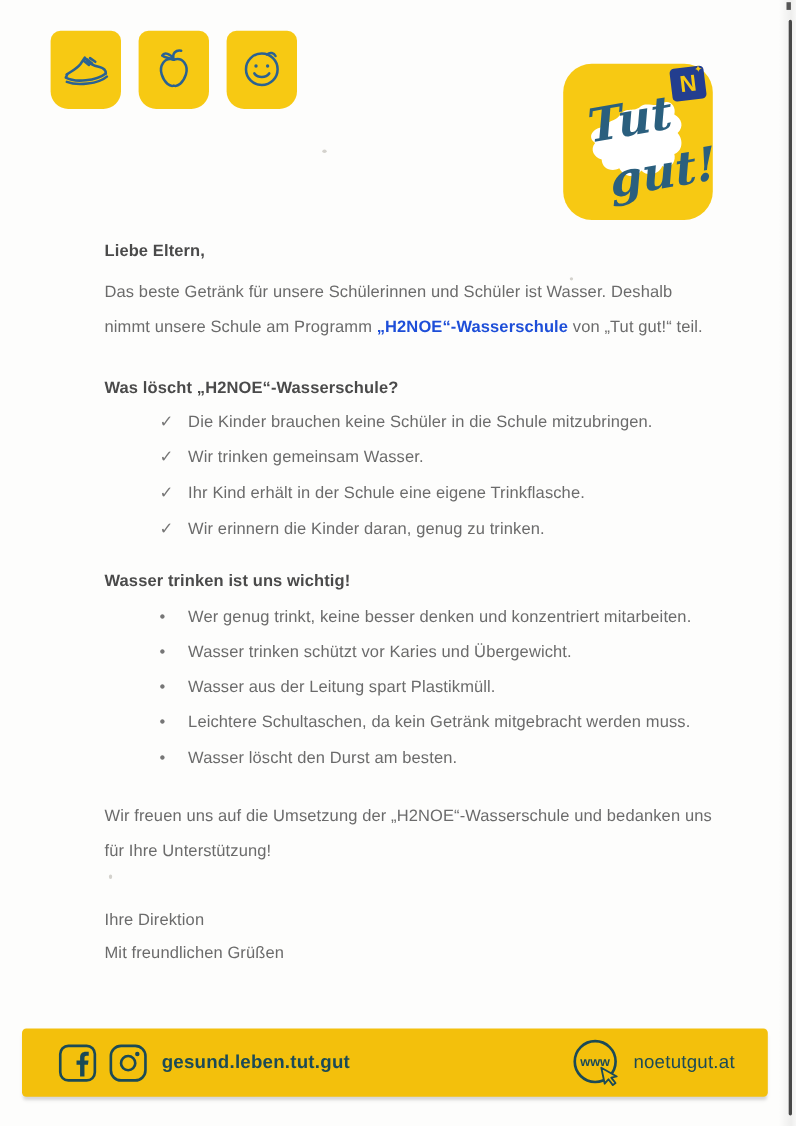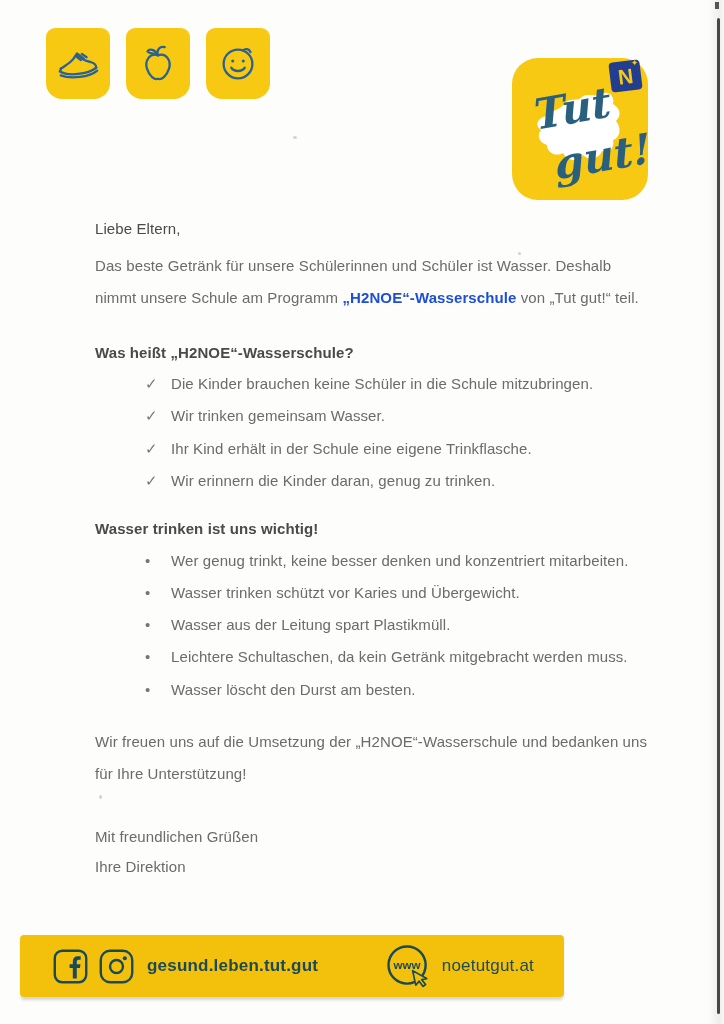--- a/index.html
+++ b/index.html
@@ -48,32 +48,32 @@
   .logo-flag{position:absolute;right:7px;top:3px;width:31px;height:30px;
     background:var(--flag_navy);border-radius:4px;transform:rotate(-7deg);
     display:flex;align-items:center;justify-content:center;}
   .logo-flag .n{color:var(--yellow);font-weight:bold;font-size:21px;line-height:1;
     font-family:"Liberation Sans", sans-serif;}
   .logo-flag .star{position:absolute;right:1px;top:-1px;color:var(--yellow);font-size:9px;line-height:1;}
 
   
   .letter{position:absolute;left:95px;top:220px;width:556px;
     font-size:15px;color:var(--body_gray);letter-spacing:0.1px;}
-  .salutation{font-weight:normal;color:var(--heading_gray);margin:0 0 12px;line-height:1.2;}
+  .salutation{font-weight:bold;color:var(--heading_gray);margin:0 0 12px;line-height:1.2;}
   .para{line-height:2.15;margin:0;}
   .para b{color:#1d4ed8;}
   .section-heading{font-weight:bold;color:var(--heading_gray);margin:28px 0 12px;line-height:1.3;font-size:15px;}
   ul.items{list-style:none;margin:0;padding:0;}
   ul.items li{display:flex;padding-left:50px;margin-bottom:12px;line-height:1.35;}
   ul.items .marker{flex:none;width:26px;color:#767676;}
   .closing{margin:26px 0 0;line-height:2.15;}
   .signoff{margin-top:32px;line-height:2.0;}
 
   
-  .footer-bar{position:absolute;left:20px;top:935px;width:544px;height:62px;
+  .footer-bar{position:absolute;left:20px;top:935px;width:678px;height:62px;
     background:var(--yellow_footer);border-radius:4px;
     display:flex;align-items:center;box-sizing:border-box;padding:0 30px 0 32px;
     box-shadow:0 4px 3px -1px rgba(110,110,110,0.28);}
   .footer-bar .icon-box{flex:none;display:flex;align-items:center;}
   .footer-bar svg{display:block;}
   .social-text{margin-left:12px;font-weight:bold;font-size:17px;color:var(--teal);letter-spacing:0.2px;}
   .footer-right{margin-left:auto;display:flex;align-items:center;}
   .url-text{margin-left:8px;font-weight:normal;font-size:17px;color:var(--teal);letter-spacing:0.2px;}
 </style>
 </head>
@@ -128,21 +128,21 @@
     <span class="n">N</span>
     <span class="star">✦</span>
   </div>
 </div>
 
 <div class="letter">
   <p class="salutation">Liebe Eltern,</p>
 
   <p class="para"><span>Das beste Getränk für unsere Schülerinnen und Schüler ist Wasser. Deshalb nimmt unsere Schule am Programm </span><b>„H2NOE“-Wasserschule</b><span> von „Tut gut!“ teil.</span></p>
 
-  <p class="section-heading">Was heißt „H2NOE“-Wasserschule?</p>
+  <p class="section-heading">Was löscht „H2NOE“-Wasserschule?</p>
   <ul class="items">
     <li>
         <span class="marker">✓</span>
         <span>Die Kinder brauchen keine Schüler in die Schule mitzubringen.</span>
       </li>
     <li>
         <span class="marker">✓</span>
         <span>Wir trinken gemeinsam Wasser.</span>
       </li>
     <li>
@@ -175,22 +175,22 @@
       </li>
     <li>
         <span class="marker">•</span>
         <span>Wasser löscht den Durst am besten.</span>
       </li>
   </ul>
 
   <p class="closing">Wir freuen uns auf die Umsetzung der „H2NOE“-Wasserschule und bedanken uns für Ihre Unterstützung!</p>
 
   <div class="signoff">
+    <div>Ihre Direktion</div>
     <div>Mit freundlichen Grüßen</div>
-    <div>Ihre Direktion</div>
   </div>
 </div>
 
 <div class="footer-bar">
   <span class="icon-box">
     <svg width="37" height="37" viewBox="0 0 40 40">
       <rect x="3" y="3" width="34" height="34" rx="8" fill="none" style="stroke:var(--teal);" stroke-width="2.6"></rect>
       <path style="fill:var(--teal);" d="M22.5 33 L22.5 21.5 L19 21.5 L19 17.5 L22.5 17.5 L22.5 14.6 C22.5 10.8 24.6 8.8 28.2 8.8 L31 8.8 L31 12.8 L29 12.8 C27.4 12.8 26.8 13.6 26.8 14.9 L26.8 17.5 L30.8 17.5 L30.2 21.5 L26.8 21.5 L26.8 33 Z"></path>
     </svg>
   </span>

